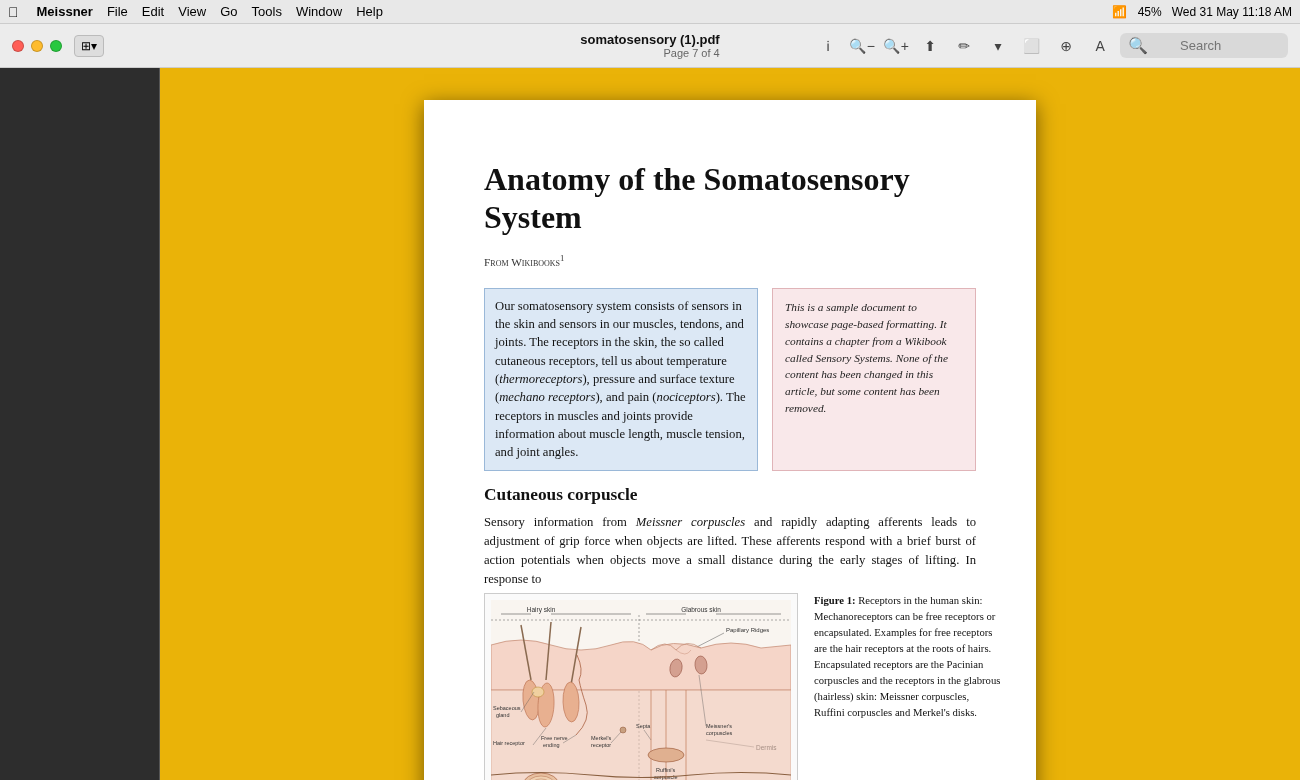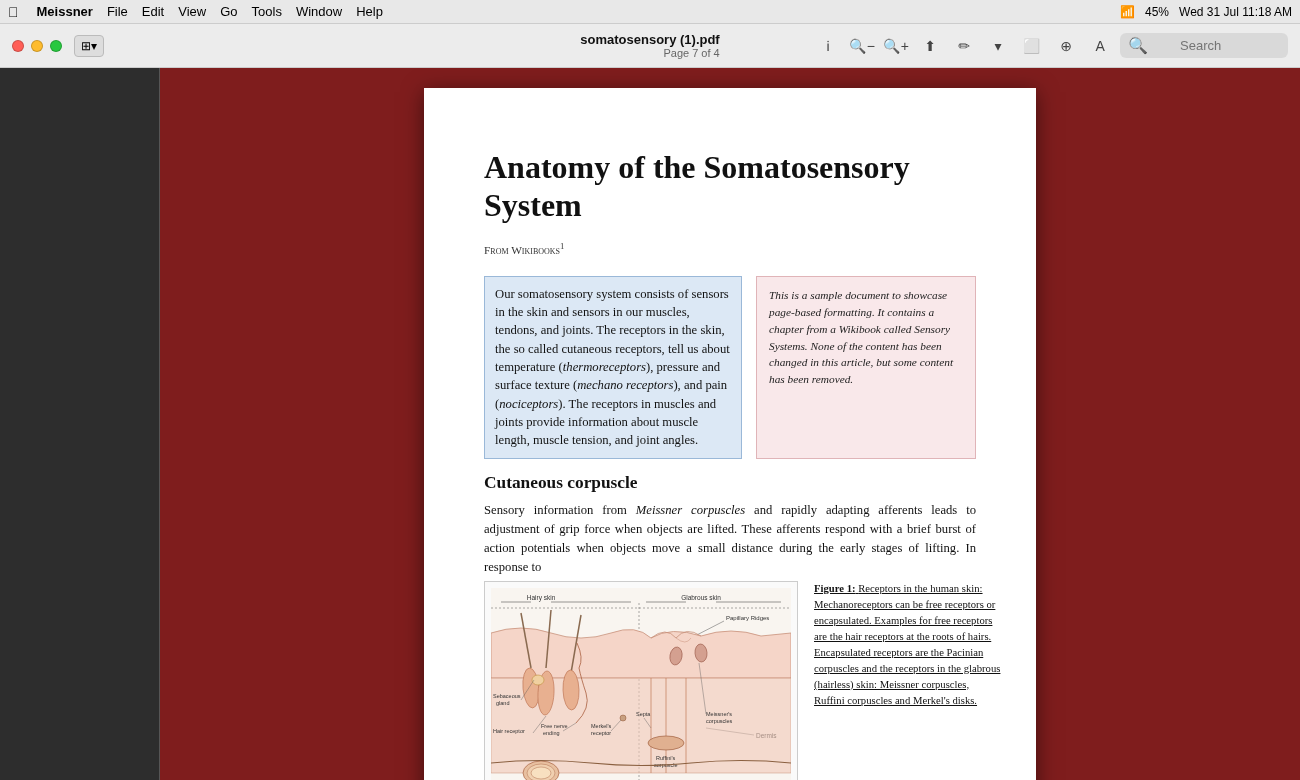--- a/index.html
+++ b/index.html
@@ -142,22 +142,22 @@
       background: #2d2d2d;
       border-right: 1px solid #555;
       flex-shrink: 0;
     }
     .pdf-canvas-area {
       flex: 1;
       display: flex;
       justify-content: center;
       align-items: flex-start;
       overflow-y: auto;
-      padding: 20px 0;
-      background: #7f1d1d;
+      padding: 32px 0;
+      background: #eab308;
     }
 
     
     .pdf-page {
       width: 612px;
       min-height: 792px;
       background: #fff;
       box-shadow: 0 4px 20px rgba(0,0,0,0.5);
       padding: 60px 60px 60px 60px;
       position: relative;
@@ -196,21 +196,21 @@
       line-height: 1.45;
       flex: 1;
       font-family: 'Times New Roman', Times, serif;
     }
     .highlighted-para em { font-style: italic; text-align: center; }
 
     .pink-box {
       background: #f9e8ea;
       border: 1px solid #e0b4b8;
       padding: 10px 12px;
-      width: 220px;
+      width: 204px;
       flex-shrink: 0;
       font-size: 8.5pt;
       font-style: italic;
       line-height: 1.5;
       font-family: 'Times New Roman', Times, serif;
       color: #222;
     }
 
     .section-heading {
       font-size: 13pt;
@@ -247,21 +247,20 @@
     }
 
     .figure-caption {
       font-size: 8pt;
       text-align: left;
       line-height: 1.5;
       width: 188px;
       flex-shrink: 0;
       font-family: 'Times New Roman', Times, serif;
       color: #111;
-      text-decoration: underline;
     }
     .figure-caption strong { font-weight: bold; }
 
     
     .skin-diagram {
       width: 300px;
       height: 240px;
     }
   </style>
 </head>
@@ -275,21 +274,21 @@
     <span class="menu-item">Edit</span>
     <span class="menu-item">View</span>
     <span class="menu-item">Go</span>
     <span class="menu-item">Tools</span>
     <span class="menu-item">Window</span>
     <span class="menu-item">Help</span>
   </div>
   <div class="menubar-right">
     <span>📶</span>
     <span>45%</span>
-    <span><span>Wed 31 Jul</span> <span>11:18 AM</span></span>
+    <span><span>Wed 31 May</span> <span>11:18 AM</span></span>
   </div>
 </div>
 
 <div class="titlebar">
   <div class="traffic-lights">
     <div class="traffic-light tl-red"></div>
     <div class="traffic-light tl-yellow"></div>
     <div class="traffic-light tl-green"></div>
   </div>
   <div class="sidebar-toggle">⊞▾</div>

